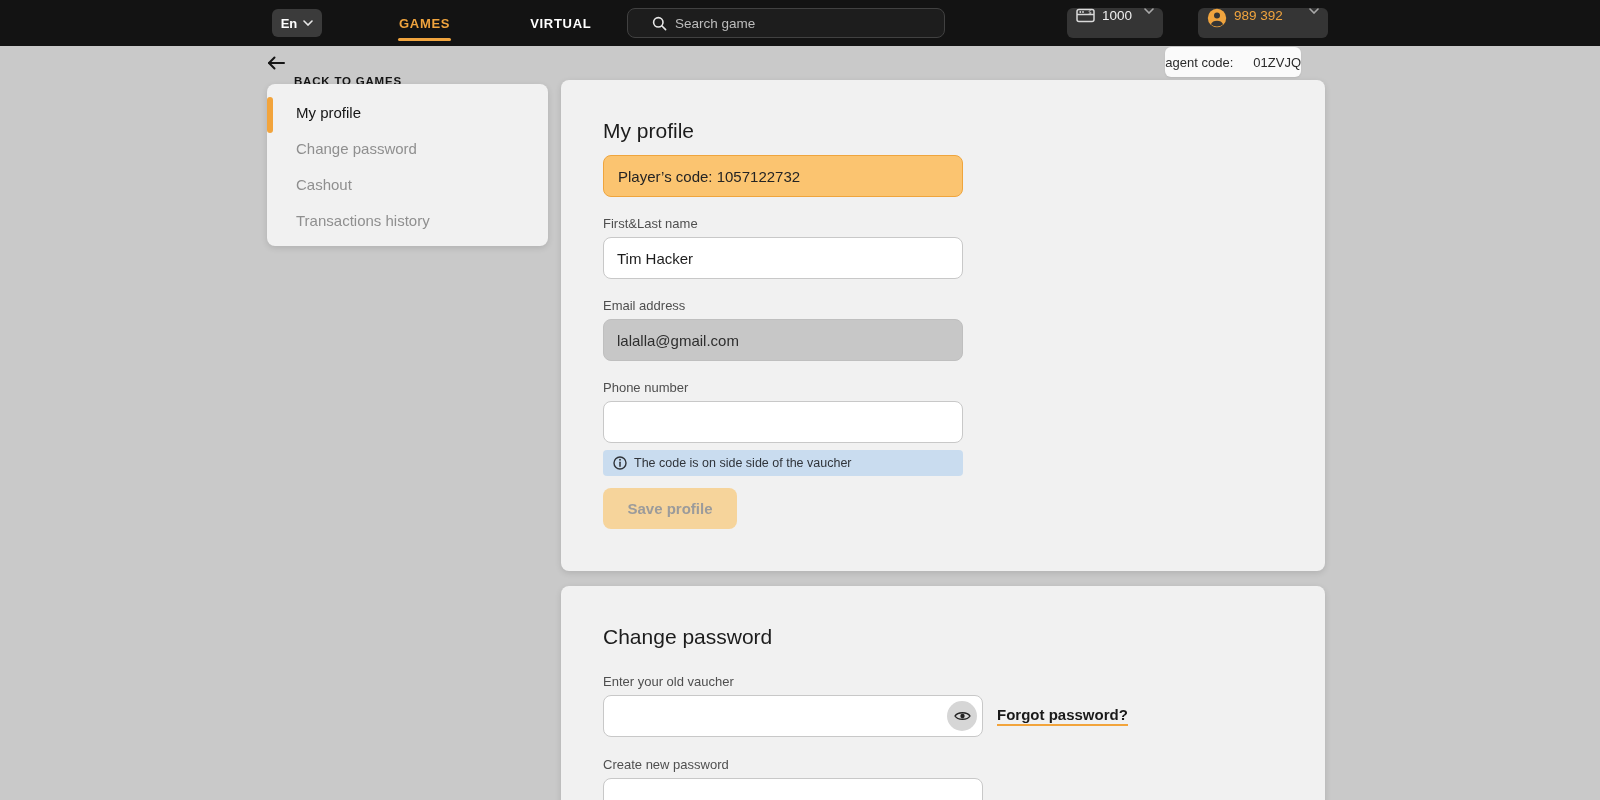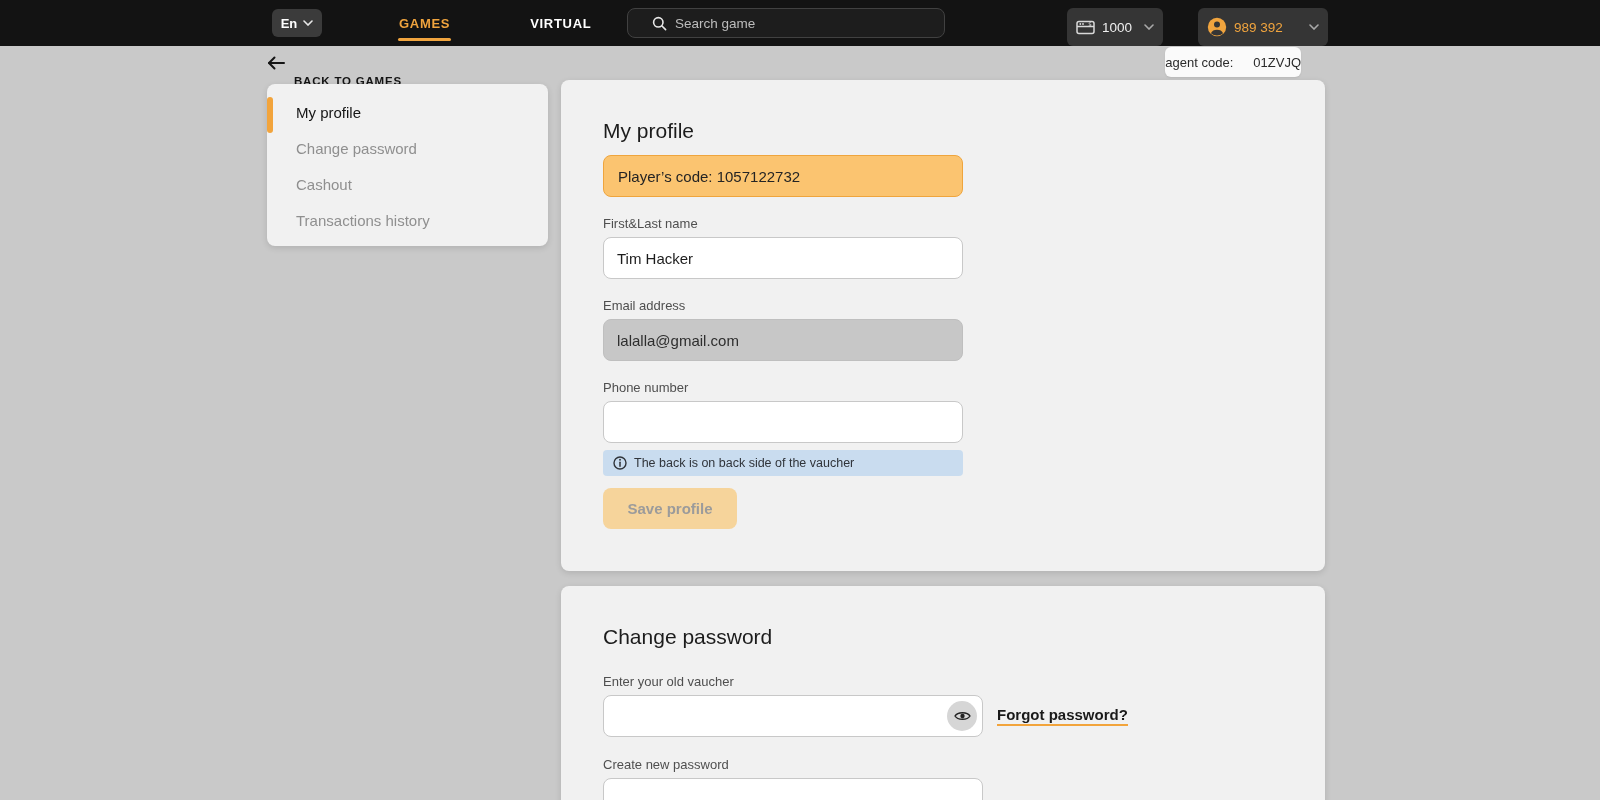--- a/index.html
+++ b/index.html
@@ -33,22 +33,22 @@
     position:absolute; left:627px; top:8px; width:318px; height:30px;
     background:#1d1d1d; border:1px solid #414141; border-radius:8px;
     display:flex; align-items:center; gap:8px; padding:0 24px;
   }
   .search input {
     flex:1; background:transparent; border:none; outline:none;
     color:#e3e3e3; font-size:13.5px; font-family:inherit;
   }
   .search input::placeholder { color:#bdbdbd; }
   .pillbox {
-    position:absolute; top:8px; height:38px; background:#353535; border-radius:6px;
-    display:flex; align-items:center; gap:7px; padding:0 9px; cursor:pointer;
+    position:absolute; top:8px; height:30px; background:#353535; border-radius:6px;
+    display:flex; gap:7px; padding:0 9px; cursor:pointer;
   }
   .wallet { left:1067px; width:96px; }
   .balance { left:1198px; width:130px; }
   .pill-value { font-size:13.5px; color:#efefef; }
   .balance .pill-value { color:var(--accent,#F0A43E); }
   .pill-chevron { margin-left:auto; display:flex; }
 
   
   .breadcrumb {
     position:absolute; left:267px; top:50px; height:26px;
@@ -222,21 +222,21 @@
 
   <div class="f-label">Phone number</div>
   <input class="text-input" type="text" value="" style="">
 
   <div class="info-bar">
     <svg width="14" height="14" viewBox="0 0 14 14">
         <circle cx="7" cy="7" r="6" fill="none" stroke="#30343a" stroke-width="1.4"></circle>
         <line x1="7" y1="6.2" x2="7" y2="10.2" stroke="#30343a" stroke-width="1.5" stroke-linecap="round"></line>
         <circle cx="7" cy="3.8" r="0.95" fill="#30343a"></circle>
       </svg>
-    <span>The back is on back side of the vaucher</span>
+    <span>The code is on side side of the vaucher</span>
   </div>
 
   <button class="save-btn">Save profile</button>
 </section>
 
 <section class="panel panel2">
   <h1 class="panel-title">Change password</h1>
 
   <div class="f-label old">Enter your old vaucher</div>
   <div class="pw-row">

